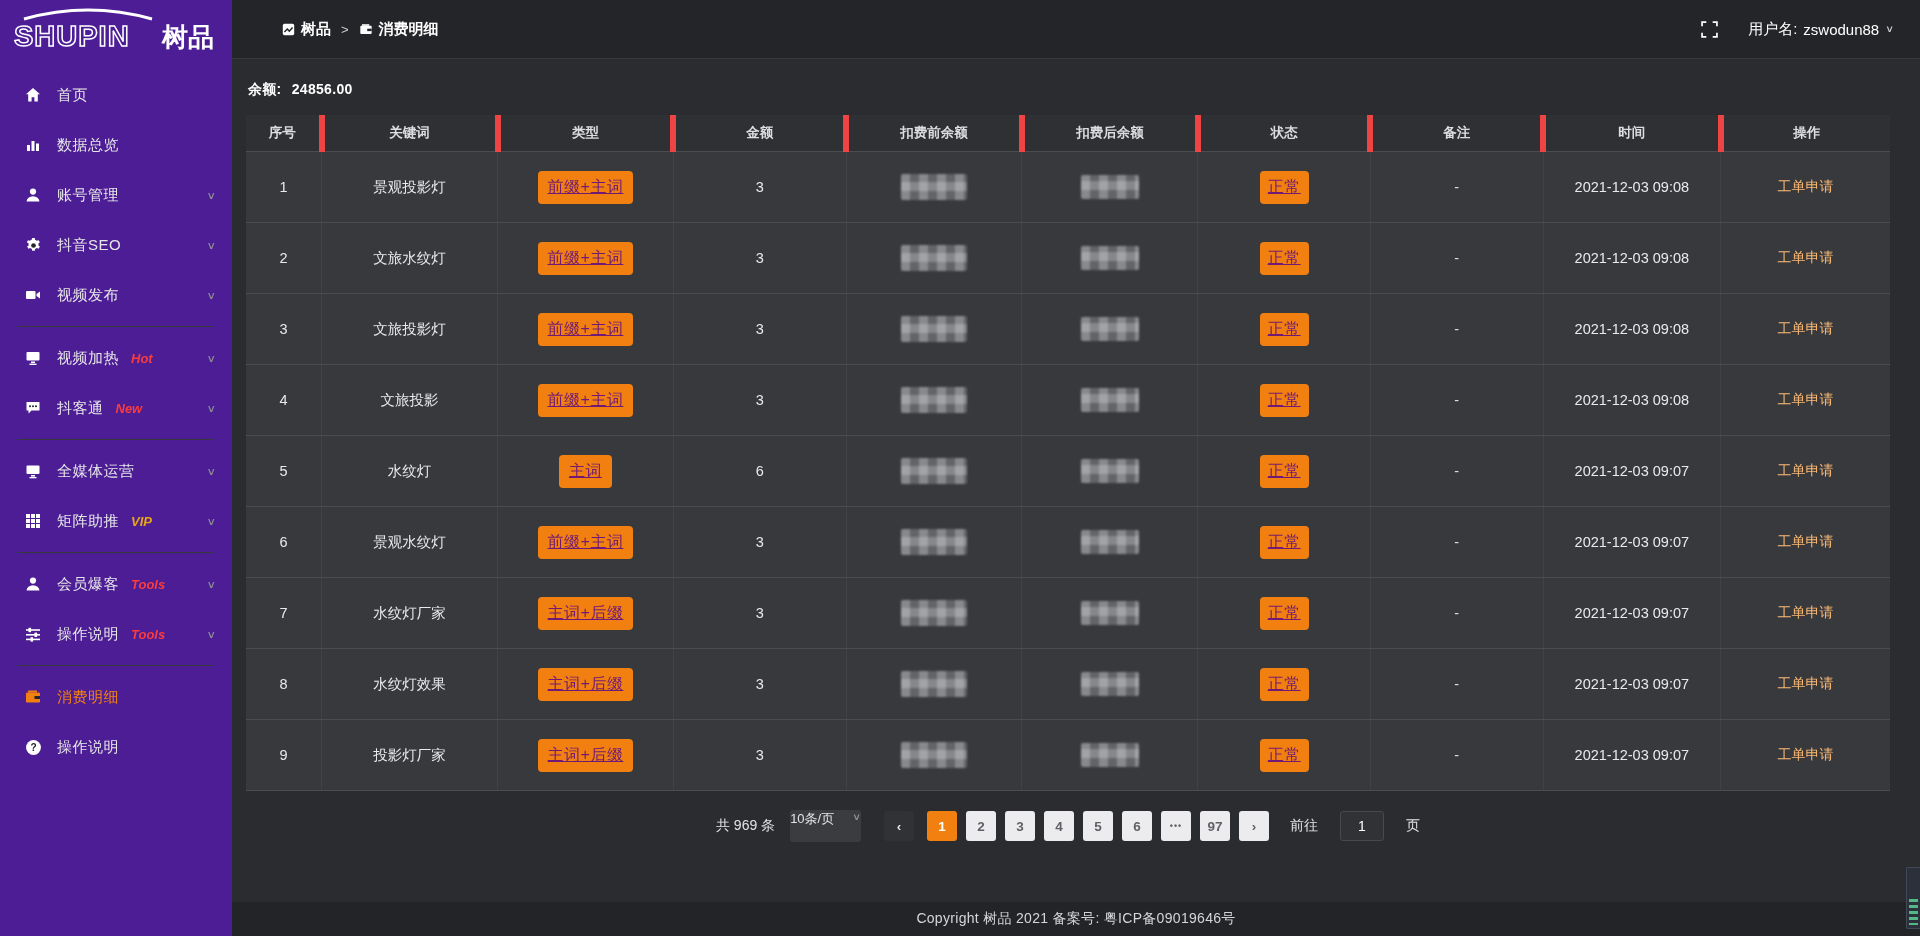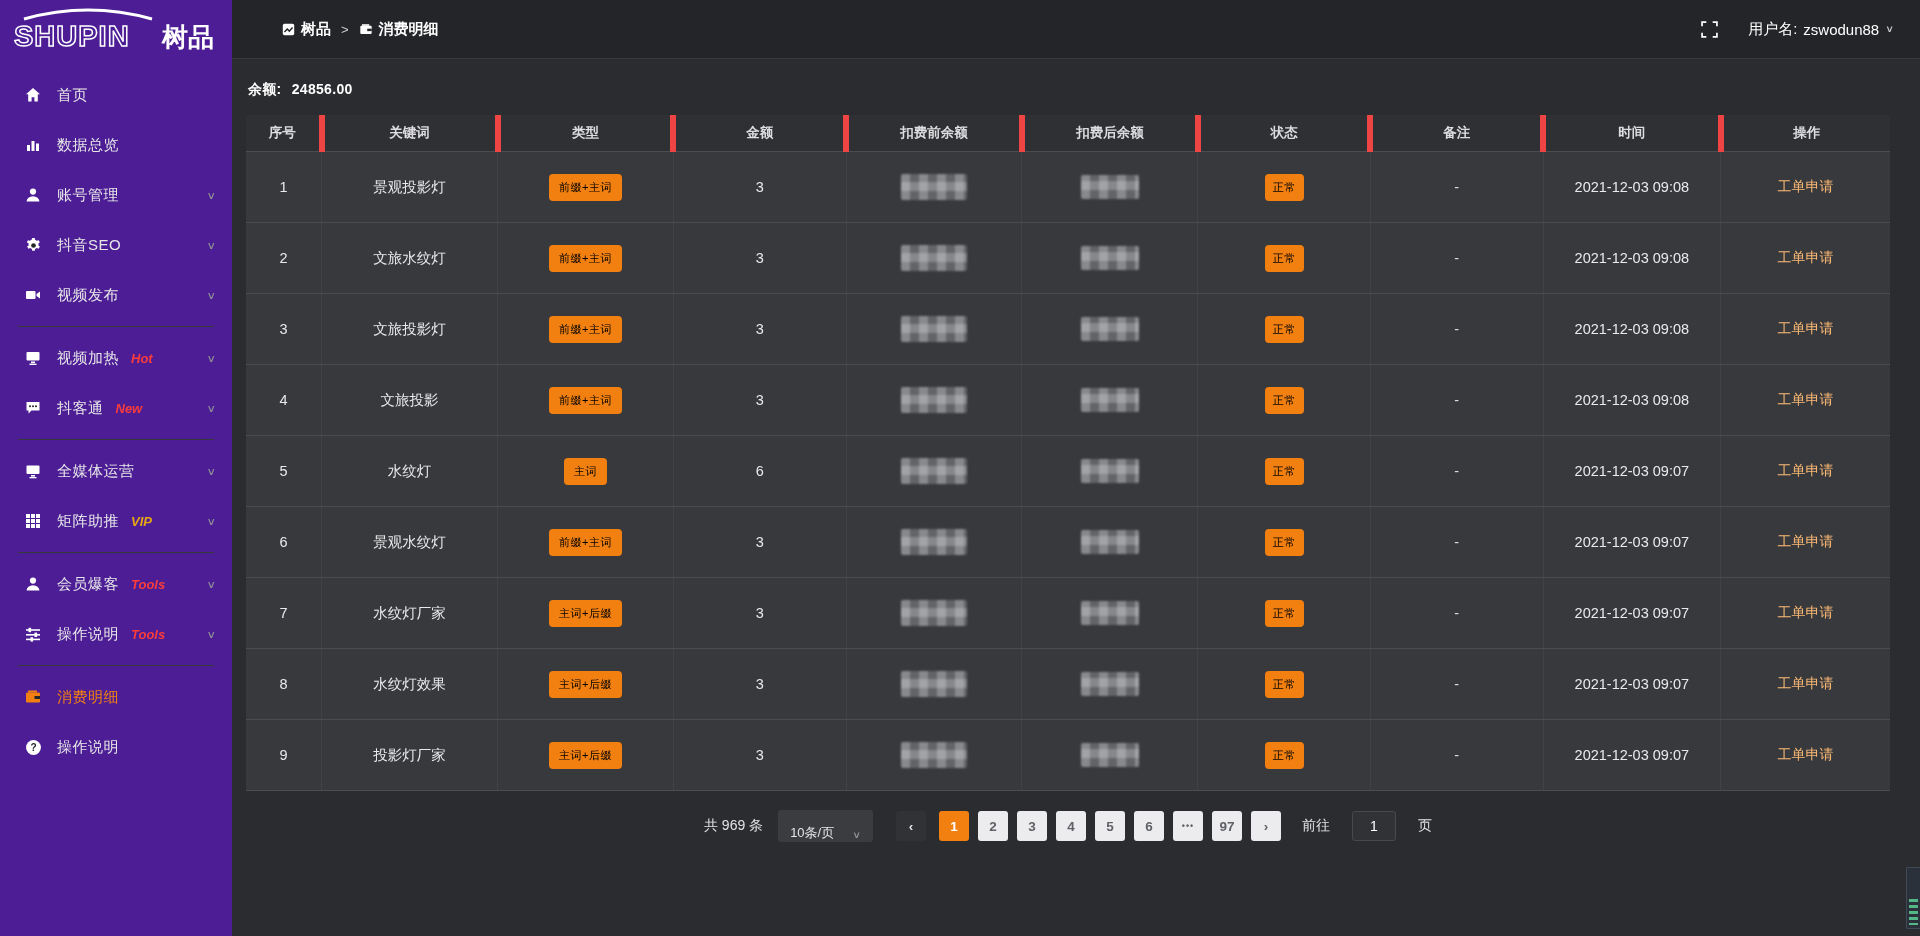--- a/index.html
+++ b/index.html
@@ -43,38 +43,38 @@
   .balance { font-size:14px; font-weight:bold; color:#ffffff; margin:2px 0 16px 2px; letter-spacing:.3px; }
   .balance .bv { margin-left:6px; }
 
   table { width:100%; border-collapse:collapse; table-layout:fixed; }
   thead th { background:#2e3034; color:#dddddf; font-size:13.5px; font-weight:bold;
     padding:9px 4px; border-right:6px solid #ef4444; border-bottom:1px solid #4a4c50; }
   thead th:last-child { border-right:none; }
   tbody td { background:#37393d; height:71px; text-align:center; font-size:14.5px; color:#eaeaec;
     border-right:1px solid #404246; border-bottom:1px solid #4a4c50; padding:0 4px; }
   tbody td:last-child { border-right:none; }
-  .type-badge, .status-badge { display:inline-block; background:#f28011; color:#000000;
-    font-size:11px; padding:6px 10px; border-radius:4px; letter-spacing:.5px; }
+  .type-badge, .status-badge { display:inline-block; background:#f28011; color:#701a75;
+    font-size:16px; padding:6px 10px; border-radius:4px; letter-spacing:.5px;text-decoration:underline; }
   .status-badge { padding:6px 8px; }
   .mosaic { display:inline-block; width:66px; height:26px; border-radius:2px; vertical-align:middle;
     background-color:#85878b;
     background-image:
       repeating-linear-gradient(90deg, rgba(255,255,255,.28) 0 9px, rgba(0,0,0,0) 9px 18px),
       repeating-linear-gradient(0deg, rgba(0,0,0,.22) 0 9px, rgba(255,255,255,.08) 9px 18px);
     filter: blur(1.3px); opacity:.9; }
   .mosaic.small { width:58px; height:24px; }
   .remark { color:#dcdcde; }
   .action-link { color:#fdba74; font-size:14px; cursor:pointer; }
 
   
   .pagination { display:flex; align-items:center; justify-content:center; gap:9px; margin-top:19px; font-size:14px; color:#e2e3e5; }
   .pg-total { margin-right:6px; }
-  .pg-select { background:#3a3c40; height:32px; border-radius:3px; display:flex; align-items:flex-end;
-    gap:18px; padding:0 12px; font-size:13px; color:#e2e3e5; cursor:pointer; margin-right:14px; }
+  .pg-select { background:#3a3c40; height:32px; border-radius:3px; display:flex; align-items:flex-start;
+    gap:18px; padding:0 0; font-size:13px; color:#e2e3e5; cursor:pointer; margin-right:14px; }
   .pg-select .chev { color:#94969b; font-size:12px; transform:scaleY(.8); }
   .pg-btn { min-width:30px; height:30px; border-radius:3px; background:#ececee; color:#5f6166;
     display:flex; align-items:center; justify-content:center; font-size:13.5px; font-weight:bold;
     cursor:pointer; padding:0 6px; }
   .pg-btn.prev { background:#303236; color:#e2e3e5; margin-right:4px; }
   .pg-btn.active { background:#f28011; color:#fff; }
   .pg-goto { display:flex; align-items:center; gap:22px; margin-left:12px; }
   .pg-input { width:44px; height:30px; background:#303236; border:1px solid #47494d; border-radius:3px;
     color:#fff; text-align:center; font-size:14px; font-family:inherit; }
 
@@ -480,18 +480,21 @@
         <span class="pg-btn">›</span>
         <span class="pg-goto">
           <span>前往</span>
           <input class="pg-input" value="1" style="">
           <span>页</span>
         </span>
       </div>
 
     </section>
 
+    <footer class="footer">
+      <span>Copyright 树品 2021 备案号: 粤ICP备09019646号</span>
+    </footer>
   </div>
 </div>
 
 <div class="corner-widget">
   <div class="stripes"></div>
 </div>
 
 </body></html>

